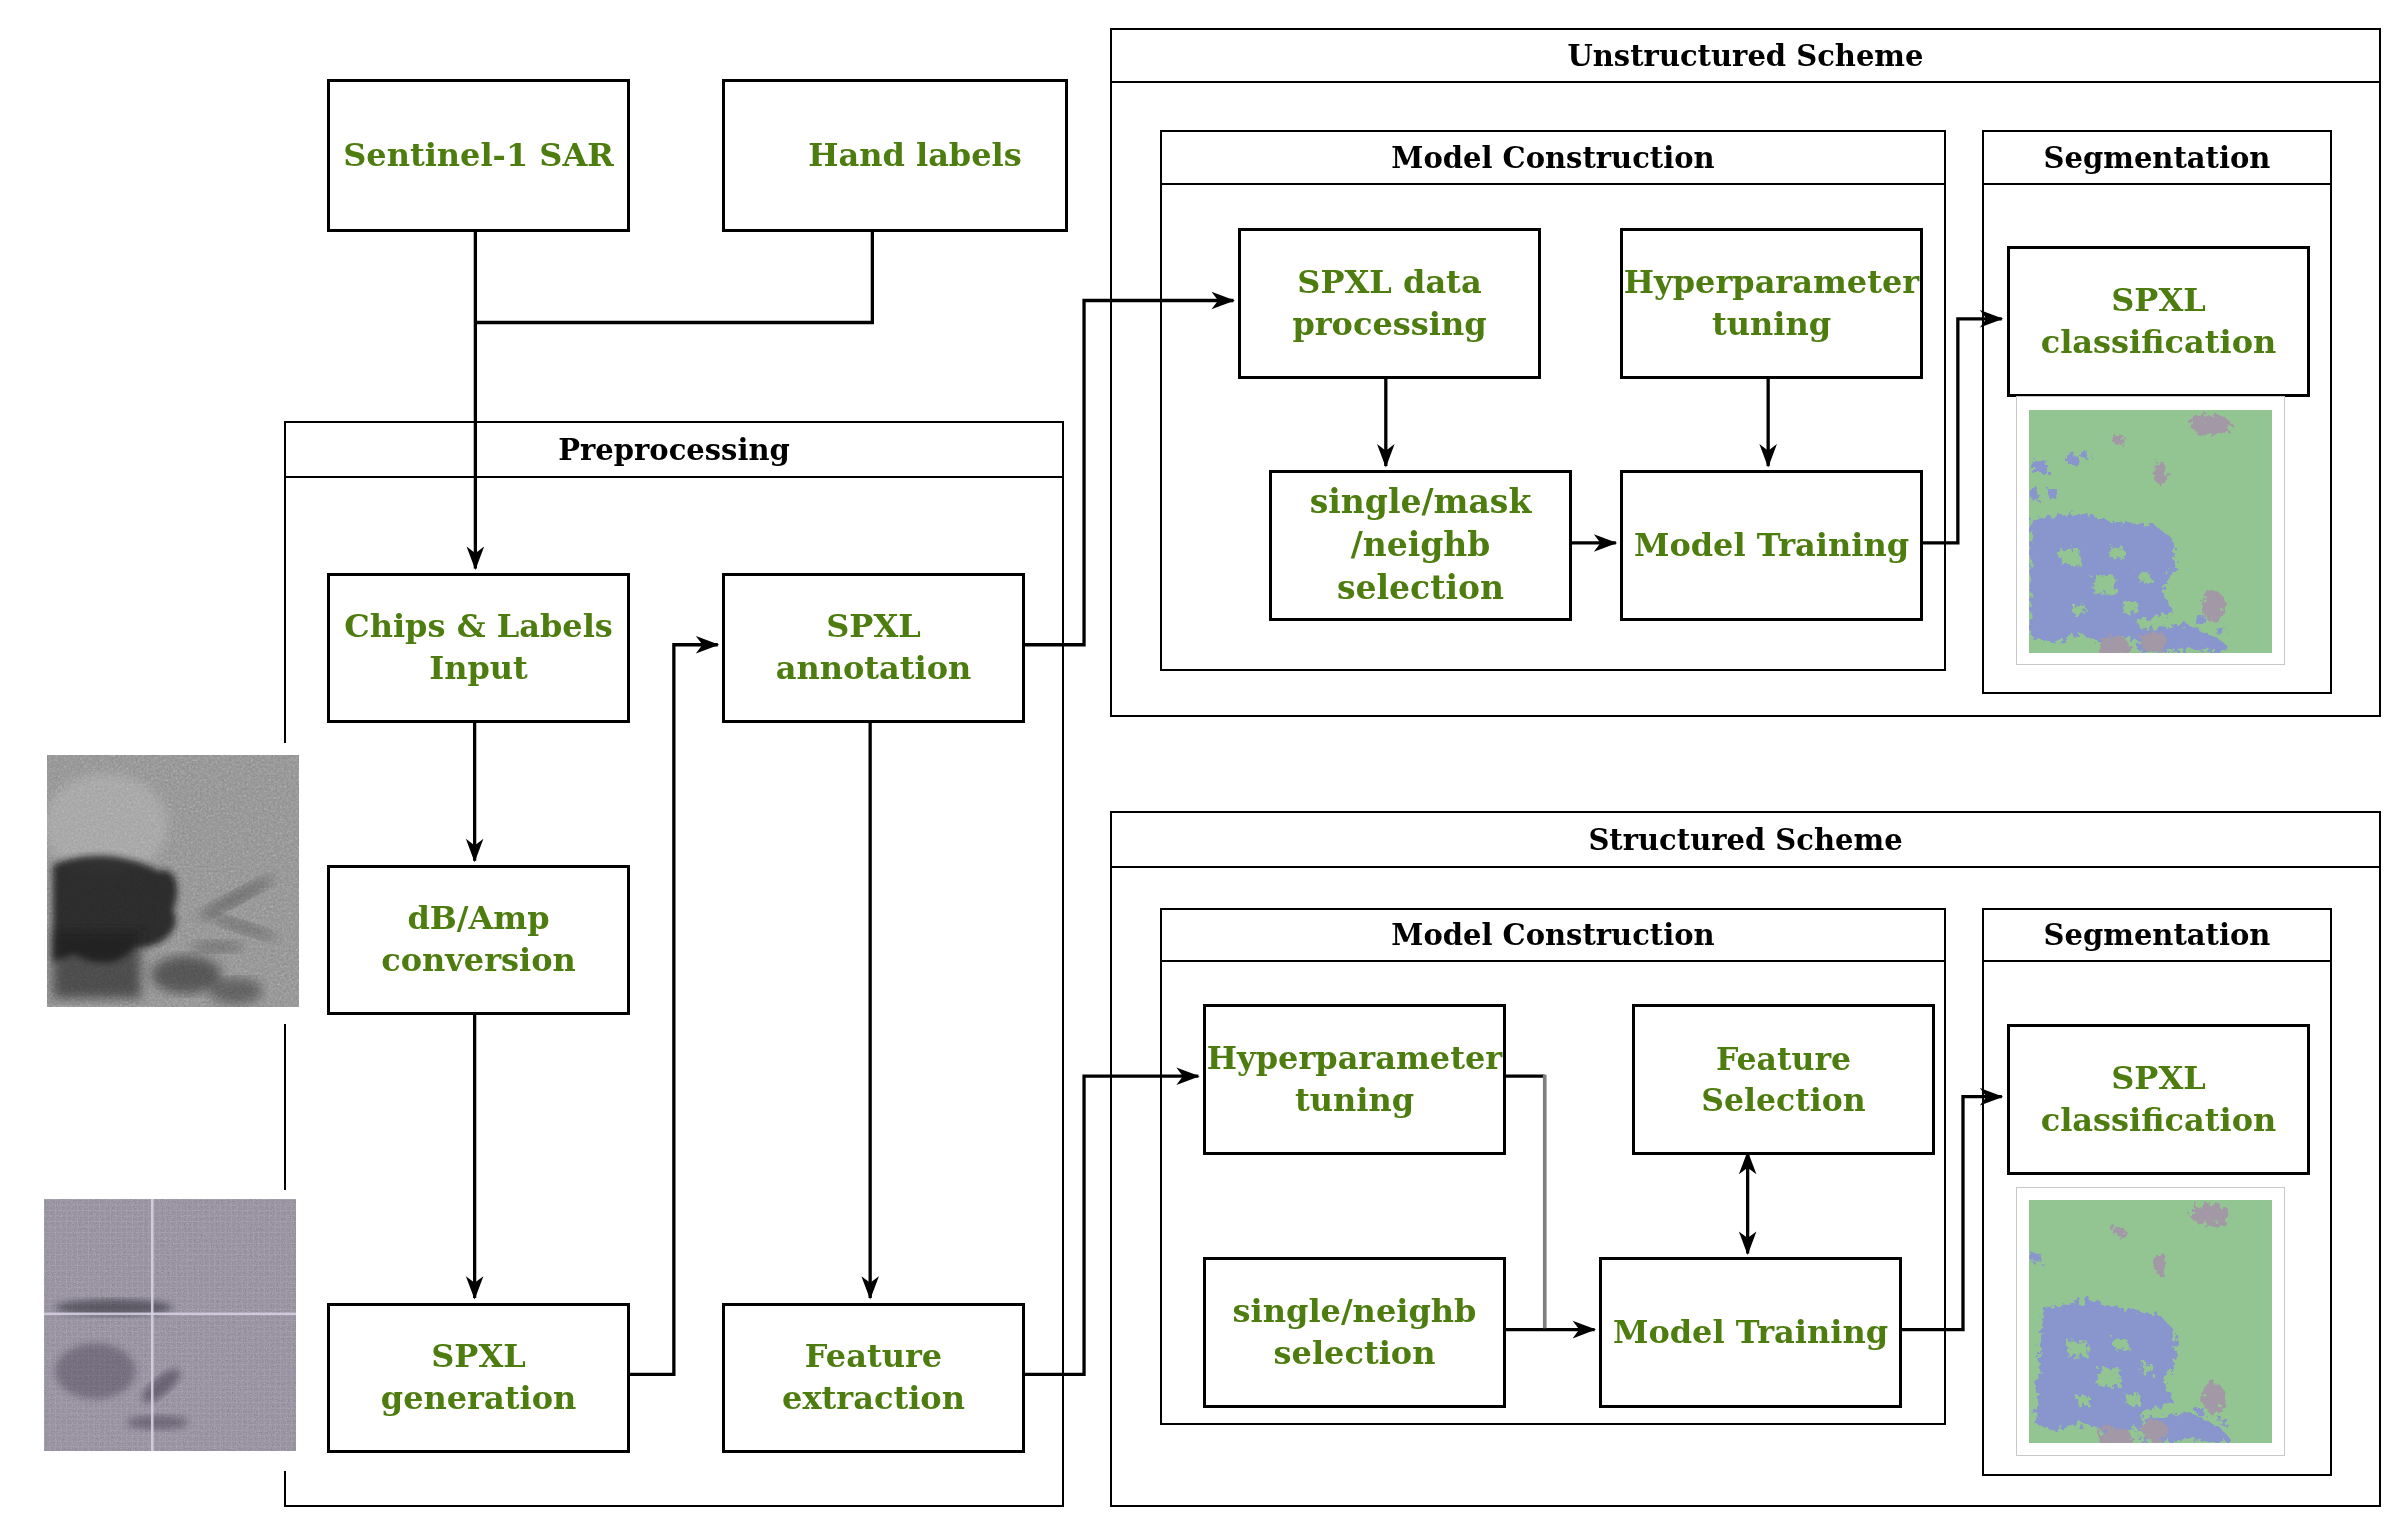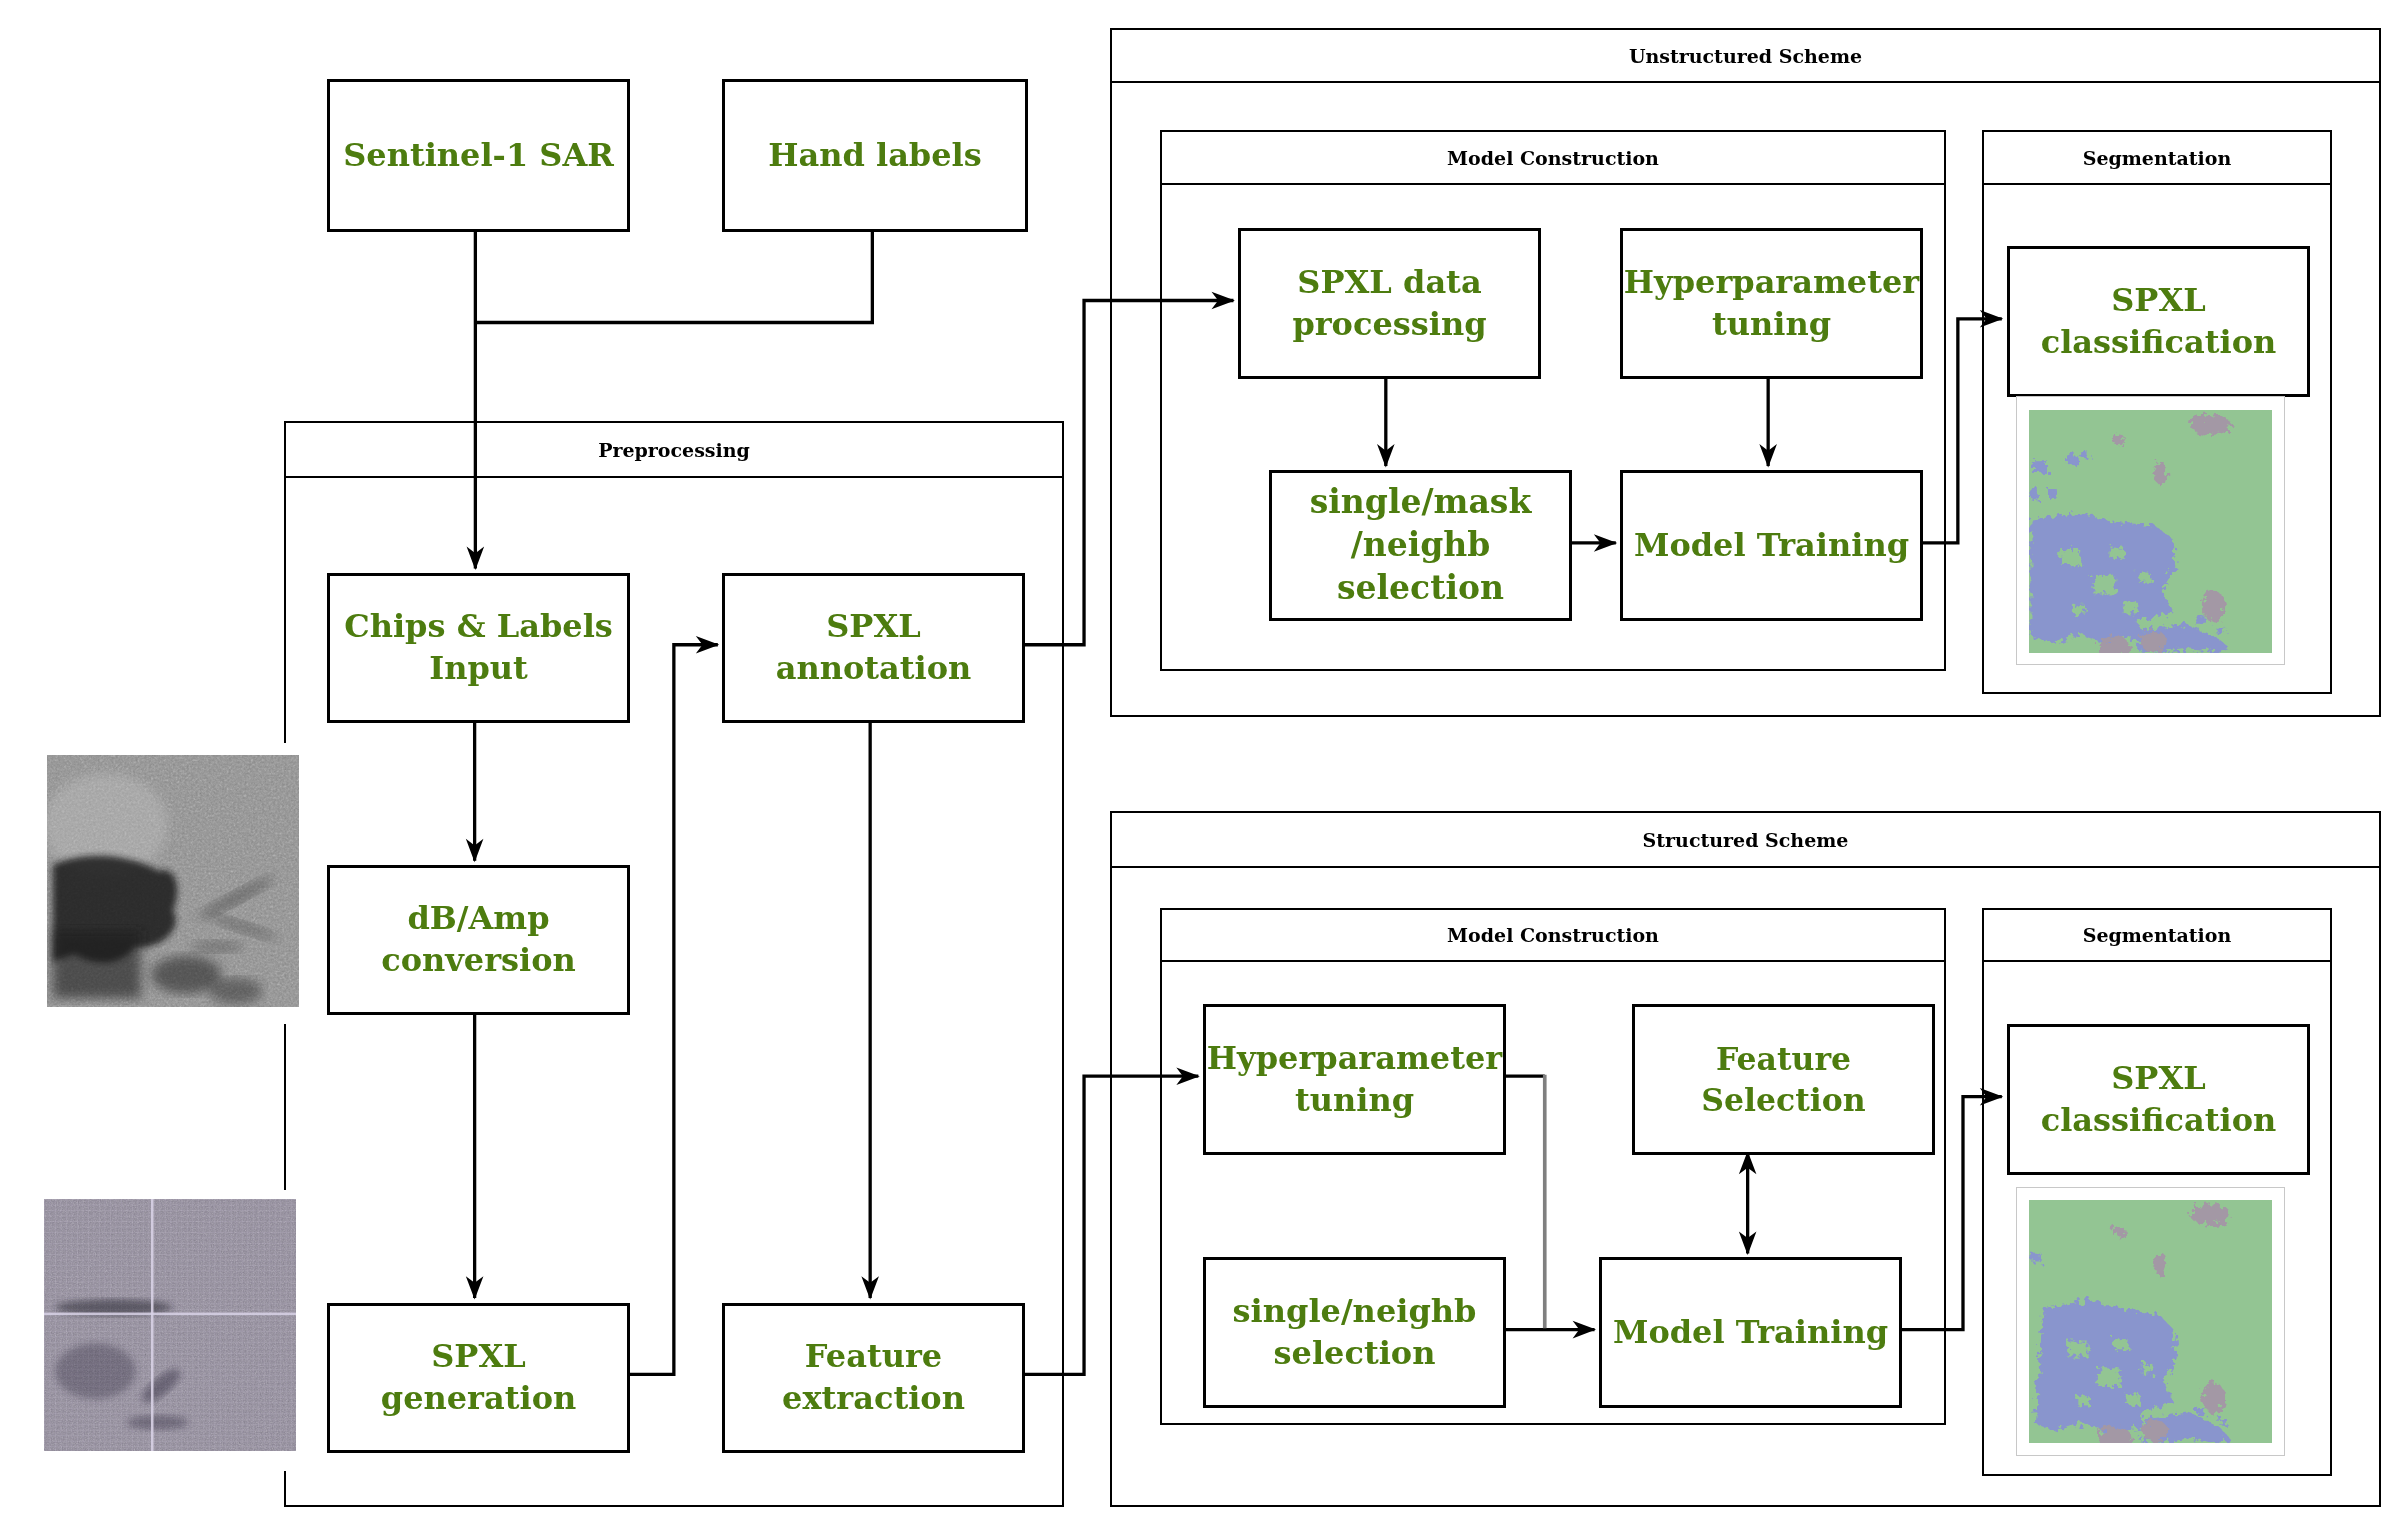--- a/index.html
+++ b/index.html
@@ -3,21 +3,21 @@
 <meta charset="utf-8">
 <style>
   html,body{margin:0;padding:0;background:#fff;}
   body{width:2401px;height:1521px;position:relative;overflow:hidden;
        font-family:"DejaVu Serif","Liberation Serif",serif;}
   .canvas{position:absolute;inset:0;background:#fff;}
   .wires{position:absolute;left:0;top:0;z-index:2;}
   .container{position:absolute;border:2.9px solid #000;z-index:1;background:transparent;}
   .hdr{position:absolute;top:0;left:0;right:0;border-bottom:2.9px solid #000;
        display:flex;align-items:center;justify-content:center;
-       font-weight:bold;font-size:19px;color:#000;}
+       font-weight:bold;font-size:29px;color:#000;}
   .box{position:absolute;border:3.7px solid #000;background:#fff;z-index:3;
        display:flex;align-items:center;justify-content:center;text-align:center;
        font-weight:bold;font-size:32px;line-height:1.3;color:#4d7c0f;white-space:pre-line;}
   .imgcard{position:absolute;background:#fff;z-index:4;}
   .frame{position:absolute;border:1.5px solid var(--frame-gray,#c8c8c8);background:#fff;z-index:3;}
   .tex{position:absolute;z-index:5;display:block;}
 </style>
 </head>
 <body>
 
@@ -72,21 +72,21 @@
       <path d="M2617,741 H2673 V435 H2733" marker-end="url(#arw)"></path>
       <path d="M2048,1469 H2109"></path>
       <path d="M2048,1815 H2177" marker-end="url(#arw)"></path>
       <path d="M2386,1573 V1711" marker-start="url(#arw)" marker-end="url(#arw)"></path>
       <path d="M2589,1815 H2680 V1497 H2733" marker-end="url(#arw)"></path>
     </g>
     <path d="M2109,1467 V1813" fill="none" stroke="var(--gray-connector,#7f7f7f)" stroke-width="5"></path>
   </svg>
 
   <div class="box" style="left:327px;top:79px;width:297px;height:147px;">Sentinel-1 SAR</div>
-  <div class="box" style="left:722px;top:79px;width:300px;height:147px;">Hand labels</div>
+  <div class="box" style="left:722px;top:79px;width:300px;height:147px;padding-left:40px;">Hand labels</div>
 
   <div class="box" style="left:327px;top:573px;width:297px;height:144px;">Chips &amp; Labels
 Input</div>
   <div class="box" style="left:722px;top:573px;width:297px;height:144px;">SPXL
 annotation</div>
   <div class="box" style="left:327px;top:865px;width:297px;height:144px;">dB/Amp
 conversion</div>
   <div class="box" style="left:327px;top:1303px;width:297px;height:144px;">SPXL
 generation</div>
   <div class="box" style="left:722px;top:1303px;width:297px;height:144px;">Feature

